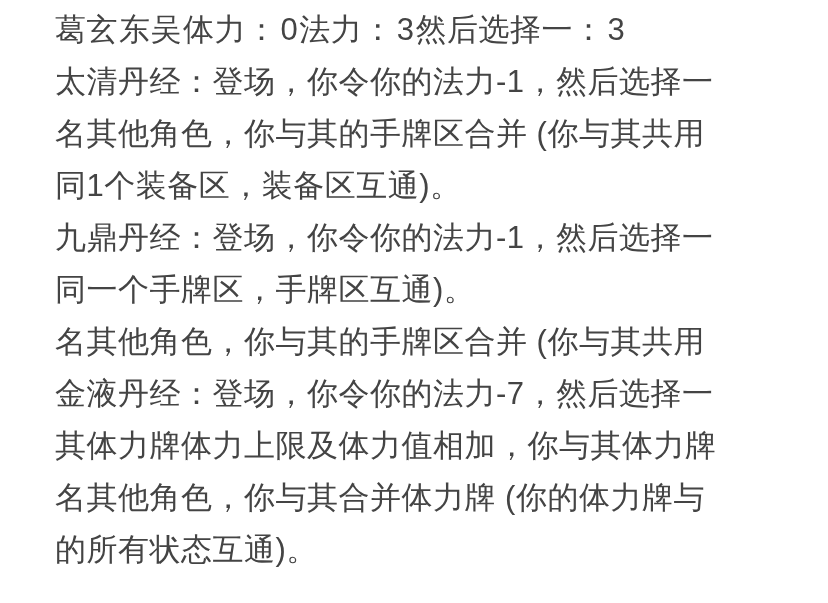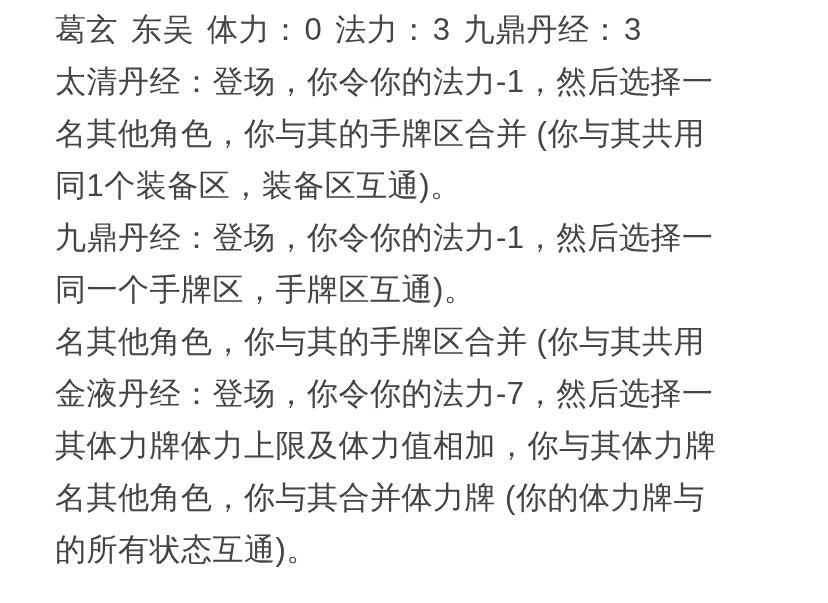--- a/index.html
+++ b/index.html
@@ -23,36 +23,36 @@
     line-height: 52px;
     letter-spacing: 0.5px;
   }
   .line {
     height: 52px;
     white-space: nowrap;
   }
   .header-line {
     display: flex;
     align-items: baseline;
-    gap: 13px;
+    gap: 1px;
   }
   .stat { display: inline; }
   .stat .val { margin-left: 3px; }
 </style>
 </head>
 <body>
 
 <div class="page">
 
   <div class="line header-line">
     <span>葛玄</span>
     <span>东吴</span>
     <span class="stat"><span>体力：</span><span class="val">0</span></span>
     <span class="stat"><span>法力：</span><span class="val">3</span></span>
-    <span class="stat"><span>九鼎丹经：</span><span class="val">3</span></span>
+    <span class="stat"><span>然后选择一：</span><span class="val">3</span></span>
   </div>
 
   <div>
     <div class="line">太清丹经：登场，你令你的法力-1，然后选择一</div>
     <div class="line">名其他角色，你与其的手牌区合并 (你与其共用</div>
     <div class="line">同1个装备区，装备区互通)。</div>
   </div>
 
   <div>
     <div class="line">九鼎丹经：登场，你令你的法力-1，然后选择一</div>

